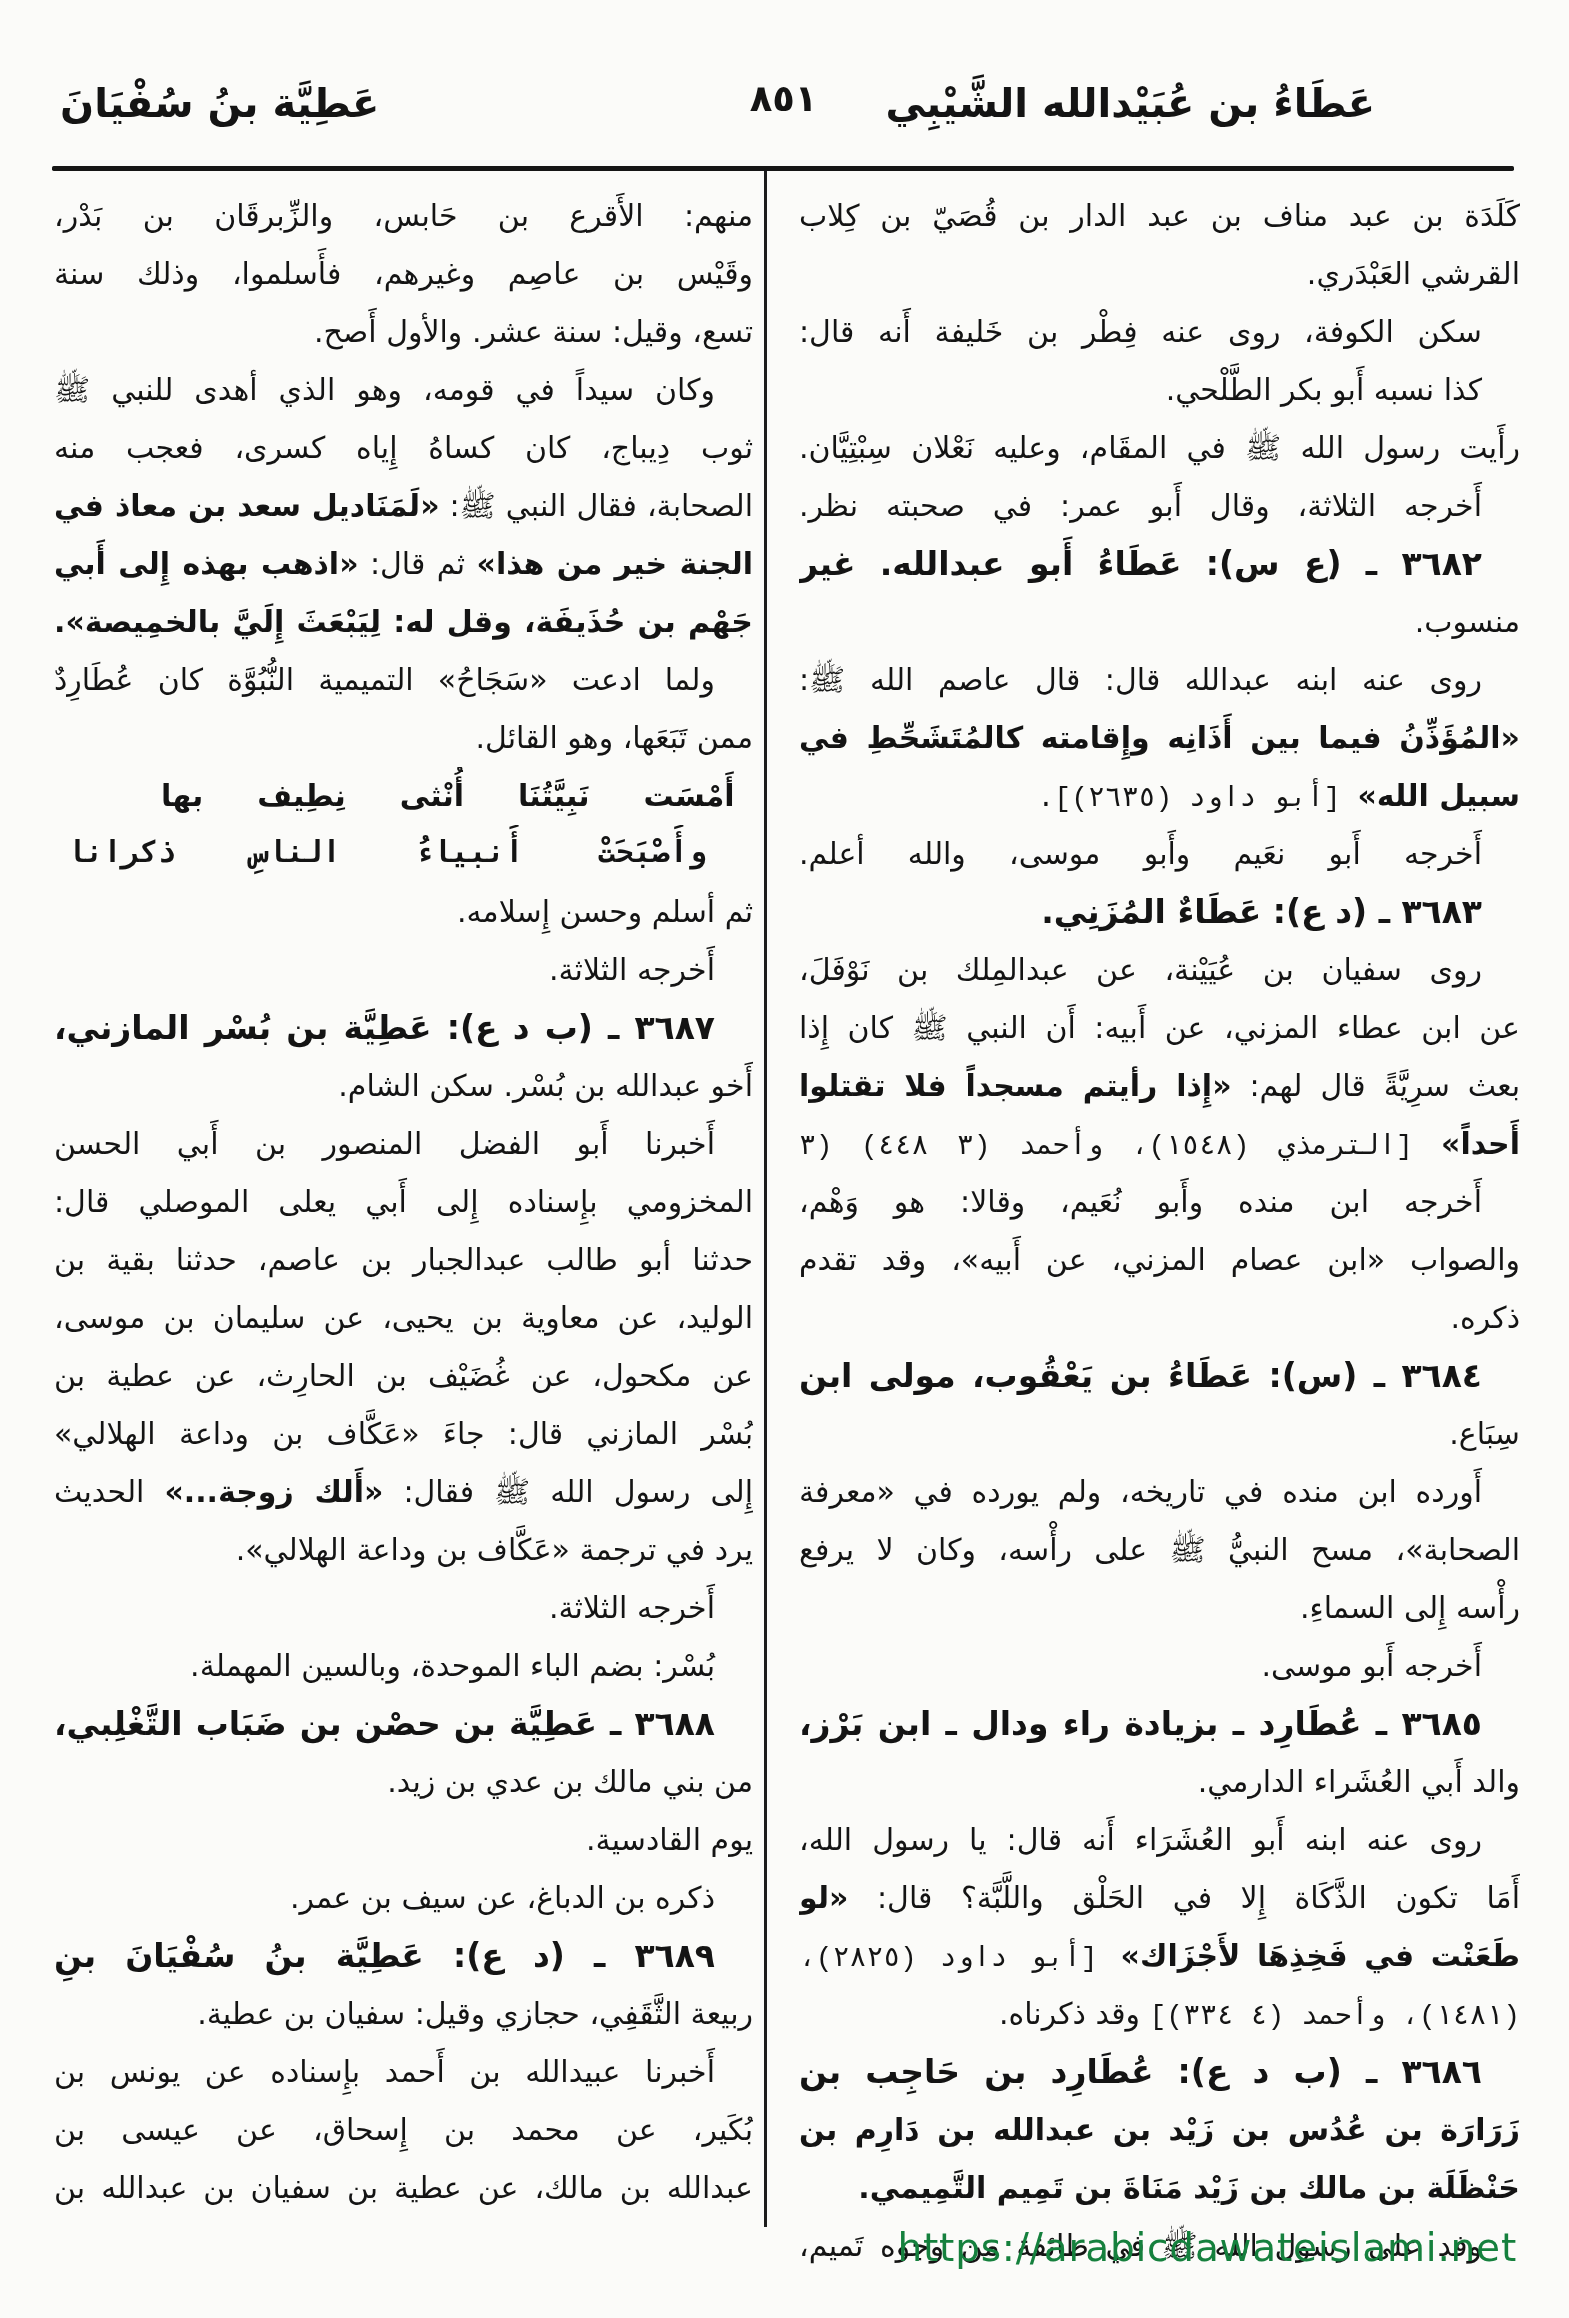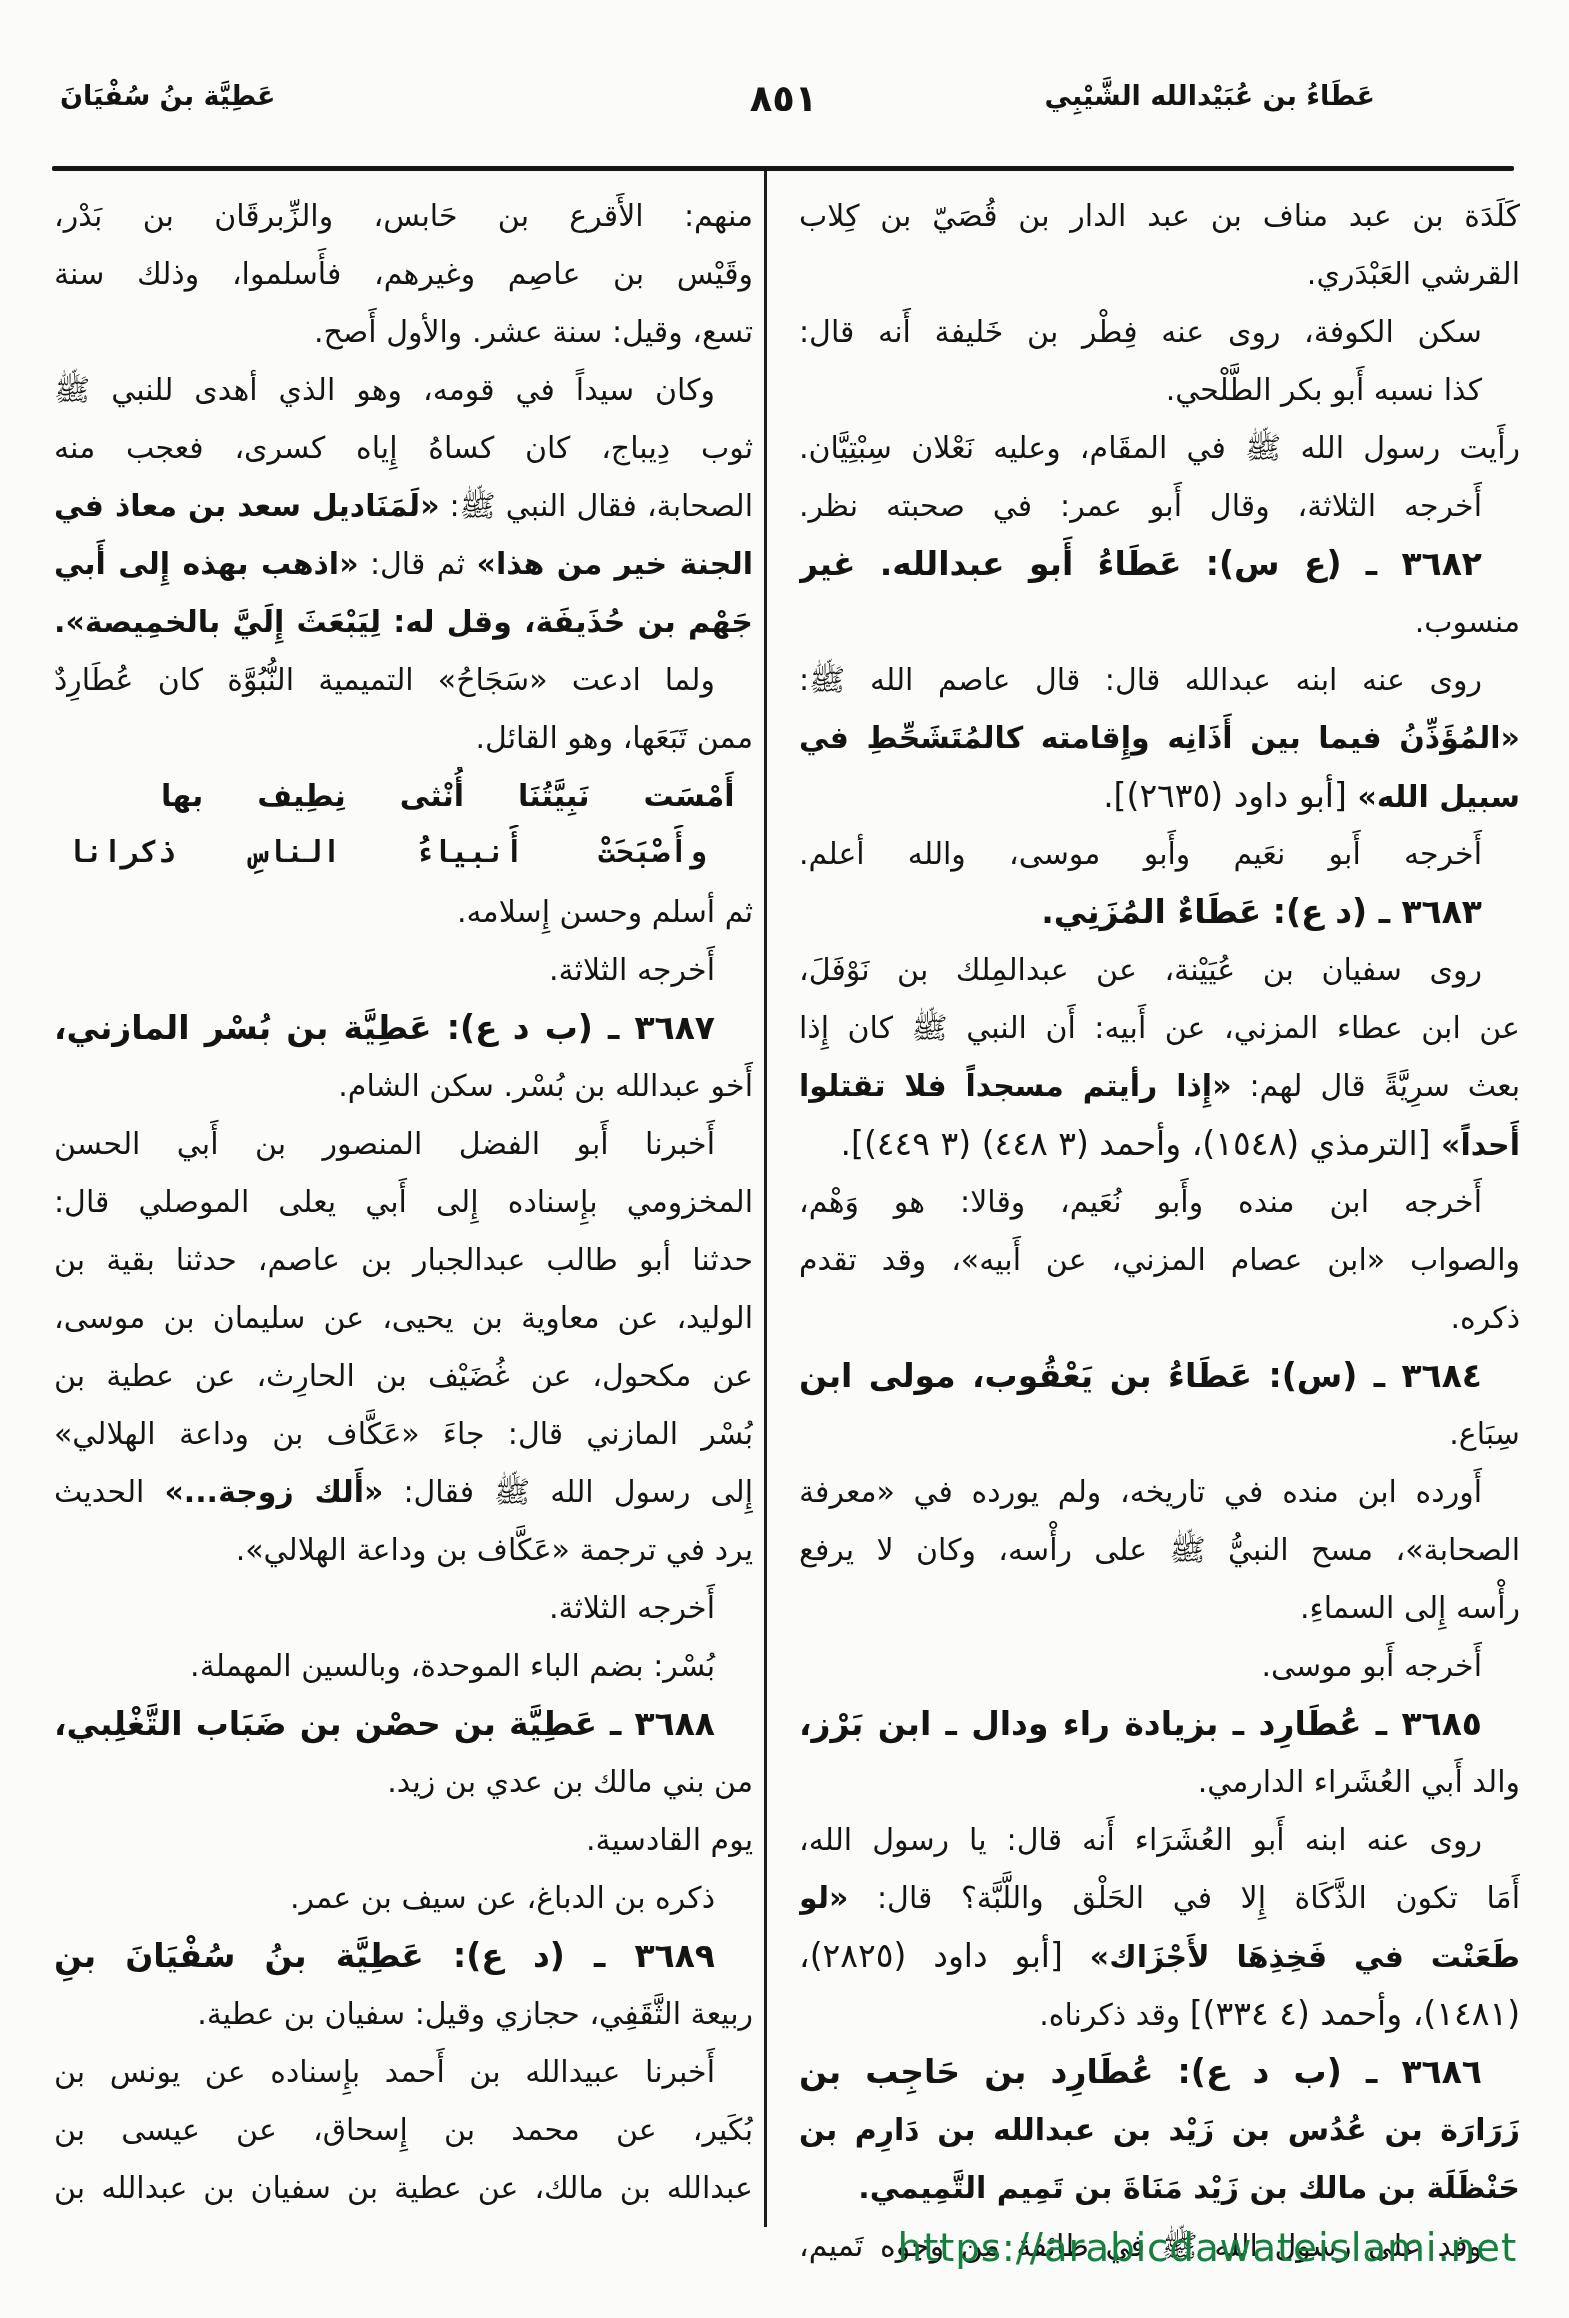--- a/index.html
+++ b/index.html
@@ -2,40 +2,40 @@
 <html lang="ar" dir="rtl" style="font-size:13.4px"><head>
 <meta charset="utf-8">
 <style>
   html,body{margin:0;padding:0;}
   body{
     width:1569px;height:2319px;position:relative;overflow:hidden;
     background:#fbfbf9;color:#141414;
     font-family:"DejaVu Sans", sans-serif;
     direction:rtl;
   }
-  .runhead{position:absolute;top:80px;font-weight:700;font-size:27px;white-space:nowrap;}
+  .runhead{position:absolute;top:80px;font-weight:700;font-size:40px;white-space:nowrap;}
   .runhead-right{right:194px;}
   .runhead-left{left:60px;}
   .pagenum{position:absolute;top:77px;left:729px;width:109px;text-align:center;font-size:37px;font-weight:700;}
   .hrule{position:absolute;top:166px;left:52px;right:55px;height:5px;background:#161616;border-radius:1.7px;}
   .vdivider{position:absolute;top:171px;left:764px;width:3.3px;height:2056px;background:#1c1c1c;}
   .columns{position:absolute;top:187px;right:49px;left:54px;display:flex;justify-content:space-between;}
   .col{display:block;}
   .col-right{width:721px;}
   .col-left{width:699px;}
   .line{
     height:58px;overflow:hidden;font-size:30px;line-height:58px;
     text-align:justify;white-space:normal;
   }
   .fill{text-align-last:justify;}
   .endline{text-align-last:auto;}
   .indent{padding-right:38px;}
   .heading{font-weight:700;font-size:33px;}
   .b{font-weight:700;}
-  .sm{font-size:33px;}
+  .sm{font-size:28px;font-family:Liberation Mono, monospace;}
   .poem{font-weight:700;}
   .poem1{padding-right:18.4px;padding-left:107px;}
   .poem2{padding-right:47px;padding-left:13.4px;font-family:Liberation Mono, monospace;}
   .watermark{
     position:absolute;bottom:49px;right:52px;
     font-size:39px;color:#15803d;letter-spacing:0.8px;
     direction:ltr;font-weight:400;
   }
 </style>
 </head>

